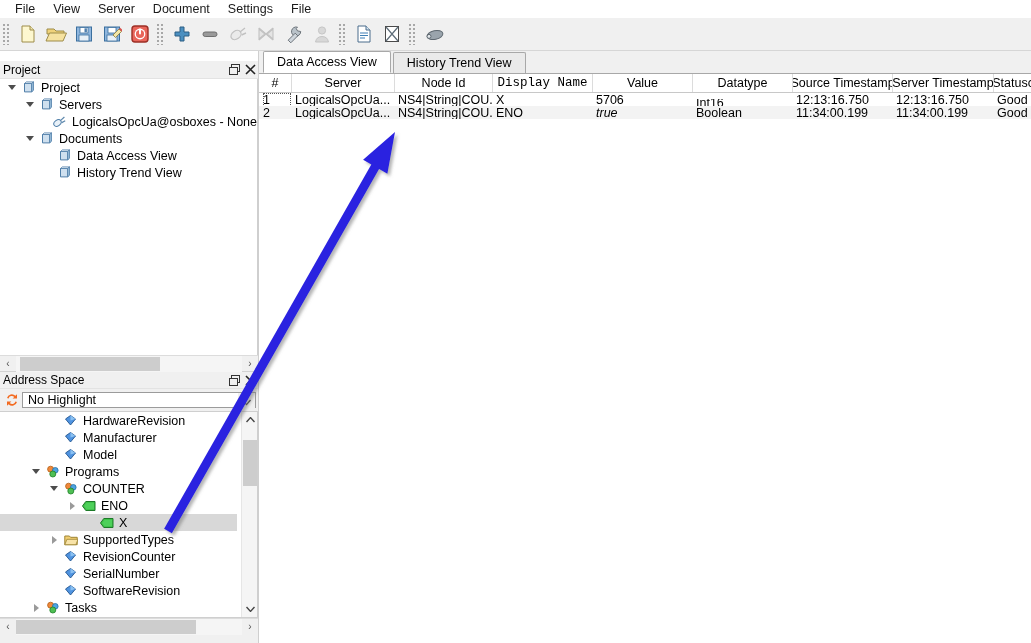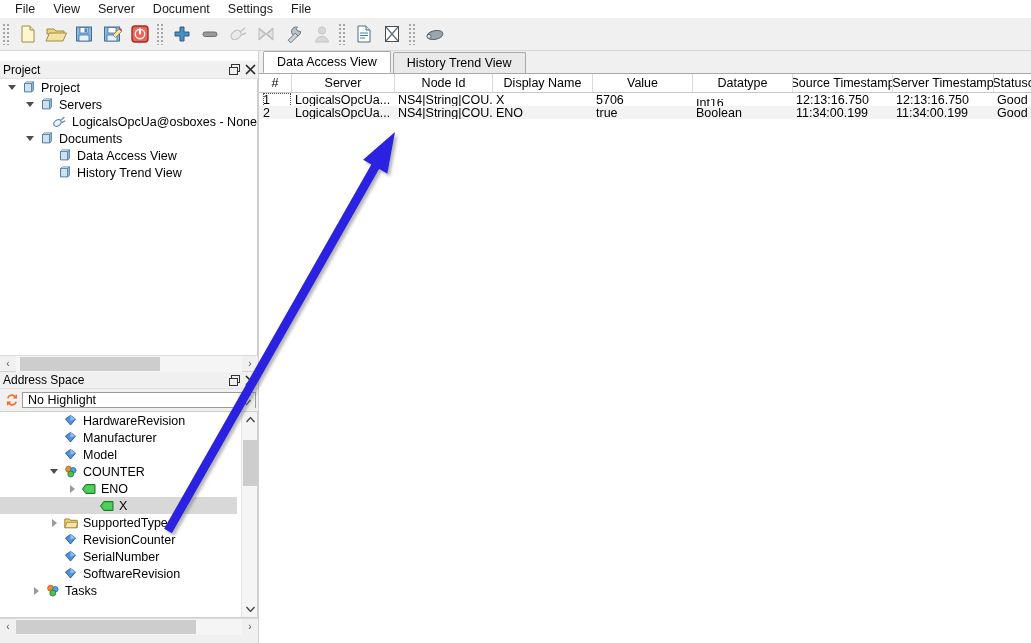--- a/index.html
+++ b/index.html
@@ -474,20 +474,32 @@
           <span class="chev none"></span>
           <span class="ico">
             <svg width="13" height="13" viewBox="0 0 13 13">
               <path d="M6.5 1.5 L11.5 5 L6.5 11 L1.5 5 Z" fill="#4f93e0" stroke="#21558f" stroke-width=".9"></path>
               <path d="M6.5 1.5 L11.5 5 L6.5 6.6 Z" fill="#8cc2f2"></path>
             </svg>
           </span>
           <span class="tlabel">Model</span>
         </div>
         <div class="trow">
+          <span class="tw" style="width: 26px;"></span>
+          <span class="chev open"></span>
+          <span class="ico">
+            <svg width="14" height="13" viewBox="0 0 14 13">
+              <circle cx="4.6" cy="4.2" r="3" fill="#f0883a" stroke="#b35f16" stroke-width=".8"></circle>
+              <circle cx="9.3" cy="5.3" r="2.8" fill="#4fa3e0" stroke="#2170a8" stroke-width=".8"></circle>
+              <circle cx="6.8" cy="9" r="3" fill="#4fbf54" stroke="#1f8127" stroke-width=".8"></circle>
+            </svg>
+          </span>
+          <span class="tlabel">Programs</span>
+        </div>
+        <div class="trow">
           <span class="tw" style="width: 44px;"></span>
           <span class="chev open"></span>
           <span class="ico">
             <svg width="14" height="13" viewBox="0 0 14 13">
               <circle cx="4.6" cy="4.2" r="3" fill="#f0883a" stroke="#b35f16" stroke-width=".8"></circle>
               <circle cx="9.3" cy="5.3" r="2.8" fill="#4fa3e0" stroke="#2170a8" stroke-width=".8"></circle>
               <circle cx="6.8" cy="9" r="3" fill="#4fbf54" stroke="#1f8127" stroke-width=".8"></circle>
             </svg>
           </span>
           <span class="tlabel">COUNTER</span>
@@ -602,21 +614,21 @@
       <div class="tab">
         <span>History Trend View</span>
       </div>
     </div>
 
     <div class="grid">
       <div class="ghead" id="grid-head">
           <div class="gh" style="width: 33px; flex: 0 0 33px;">#</div>
           <div class="gh" style="width: 103px; flex: 0 0 103px;">Server</div>
           <div class="gh" style="width: 98px; flex: 0 0 98px;">Node Id</div>
-          <div class="gh" style="width: 100px; flex: 0 0 100px;">Display Name</div>
+          <div class="gh" style="width: 100px; flex: 0 0 100px; font-family: Liberation Mono, monospace;">Display Name</div>
           <div class="gh" style="width: 100px; flex: 0 0 100px;">Value</div>
           <div class="gh" style="width: 100px; flex: 0 0 100px;">Datatype</div>
           <div class="gh" style="width: 100px; flex: 0 0 100px;">Source Timestamp</div>
           <div class="gh" style="width: 101px; flex: 0 0 101px;">Server Timestamp</div>
           <div class="gh" style="width: 60px; flex: 0 0 60px;">Statuscode</div>
         </div>
       <div id="grid-body">
           <div class="grow">
             <div class="gc idx" style="width: 33px; flex: 0 0 33px;">
               <span class="cell-focus">1</span>
@@ -628,21 +640,21 @@
             <div class="gc" style="width: 100px; flex: 0 0 100px; margin-top: 6px;">Int16</div>
             <div class="gc" style="width: 100px; flex: 0 0 100px;">12:13:16.750</div>
             <div class="gc" style="width: 101px; flex: 0 0 101px;">12:13:16.750</div>
             <div class="gc" style="width: 60px; flex: 0 0 60px;">Good</div>
           </div>
           <div class="grow alt">
             <div class="gc idx" style="width: 33px; flex: 0 0 33px;">2</div>
             <div class="gc" style="width: 103px; flex: 0 0 103px;">LogicalsOpcUa...</div>
             <div class="gc" style="width: 98px; flex: 0 0 98px;">NS4|String|COU...</div>
             <div class="gc" style="width: 100px; flex: 0 0 100px;">ENO</div>
-            <div class="gc" style="width: 100px; flex: 0 0 100px;">true</div>
+            <div class="gc" style="width: 100px; flex: 0 0 100px; font-style: italic;">true</div>
             <div class="gc" style="width: 100px; flex: 0 0 100px;">Boolean</div>
             <div class="gc" style="width: 100px; flex: 0 0 100px;">11:34:00.199</div>
             <div class="gc" style="width: 101px; flex: 0 0 101px;">11:34:00.199</div>
             <div class="gc" style="width: 60px; flex: 0 0 60px;">Good</div>
           </div>
         </div>
     </div>
   </div>
 
   <svg class="annot">

